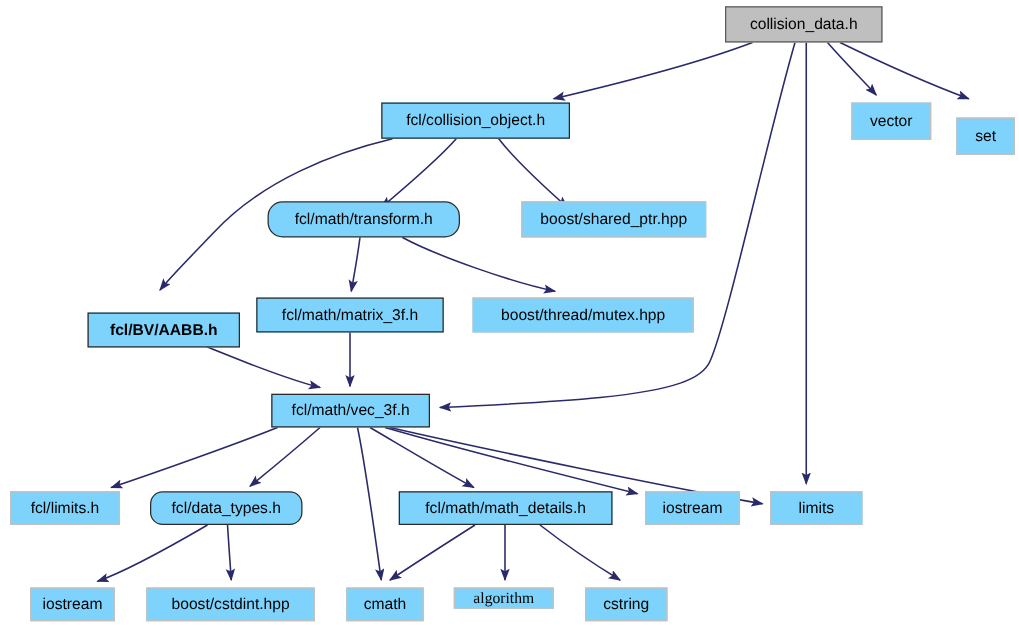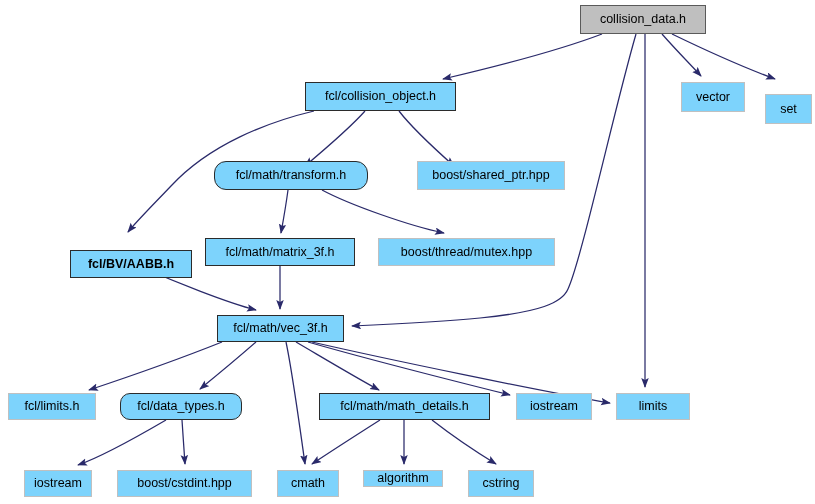--- a/index.html
+++ b/index.html
@@ -141,21 +141,21 @@
       </div>
       <div class="node external" style="left: 24px; top: 470px; width: 68px; height: 27px;">
         <span class="node-label">iostream</span>
       </div>
       <div class="node external" style="left: 117px; top: 470px; width: 135px; height: 27px; align-items: center;">
         <span class="node-label">boost/cstdint.hpp</span>
       </div>
       <div class="node external" style="left: 277px; top: 470px; width: 62px; height: 27px;">
         <span class="node-label">cmath</span>
       </div>
-      <div class="node external" style="left: 363px; top: 470px; width: 80px; height: 17px;">
+      <div class="node external" style="left: 363px; top: 470px; width: 80px; height: 17px; font-family: Liberation Serif, serif;">
         <span class="node-label">algorithm</span>
       </div>
       <div class="node external" style="left: 468px; top: 470px; width: 66px; height: 27px;">
         <span class="node-label">cstring</span>
       </div>
     </div>
 
 </div>
 
 </body></html>

